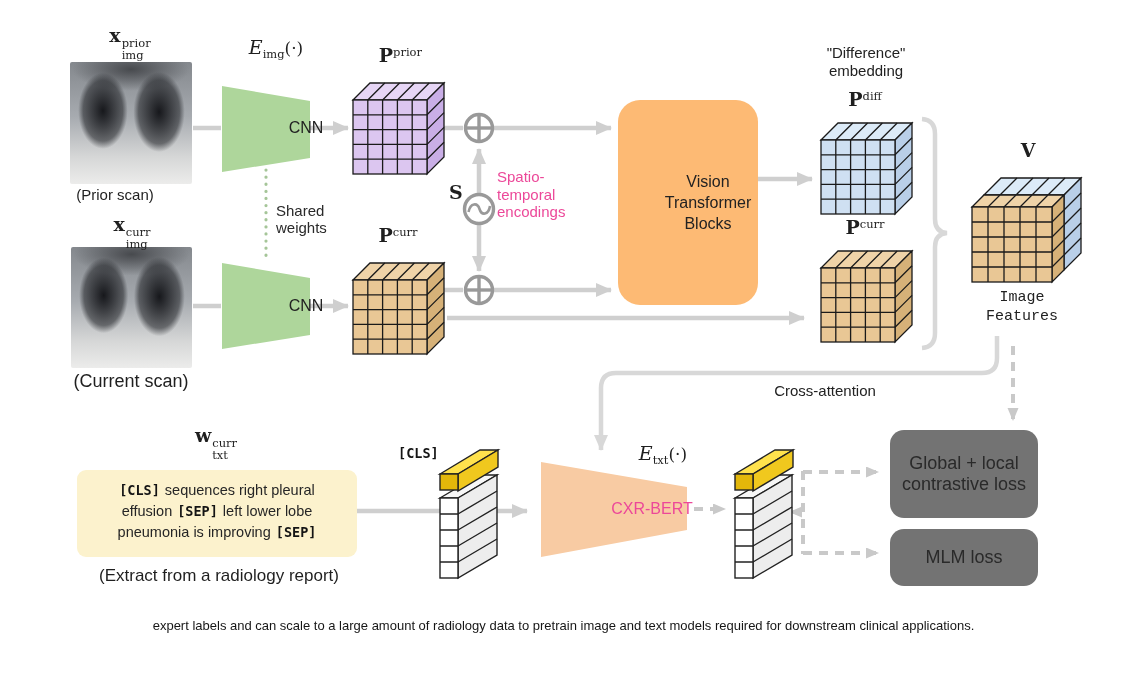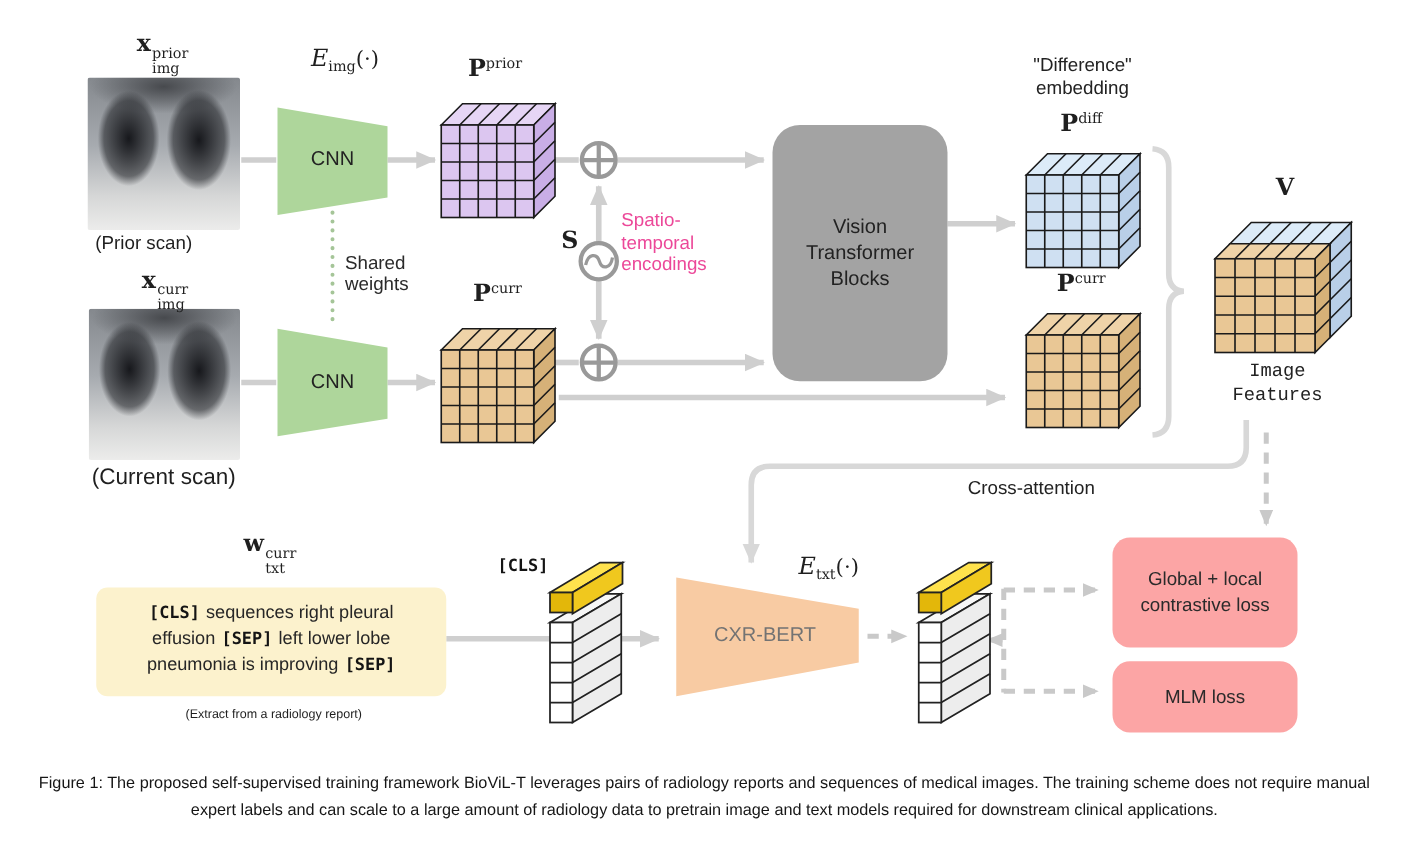--- a/index.html
+++ b/index.html
@@ -2,38 +2,38 @@
 <html><head>
 <meta charset="utf-8">
 <style>
   html,body{margin:0;padding:0;background:#ffffff;}
   #stage{position:relative;width:1127px;height:677px;background:#ffffff;overflow:hidden;
          font-family:"Liberation Sans",sans-serif;color:#1f1f1f;}
   #diagram-svg{position:absolute;left:0;top:0;}
   .lbl{position:absolute;line-height:1.16;color:#1f1f1f;}
   .center{text-align:center;}
   .f15{font-size:15px;}
-  .f16{font-size:16px;}
+  .f16{font-size:16px;padding-left:40px;}
   .mathb{font-family:"DejaVu Serif",serif;font-weight:bold;font-size:19px;}
   .mathi{font-family:"DejaVu Serif",serif;font-style:italic;font-size:19px;}
   .mser{font-family:"DejaVu Serif",serif;font-size:17px;}
   .msub{font-family:"DejaVu Serif",serif;font-size:11.5px;}
   .msup{font-family:"DejaVu Serif",serif;font-size:11.5px;}
   .mstack{display:inline-flex;flex-direction:column;line-height:1.05;font-size:11.5px;
           font-family:"DejaVu Serif",serif;vertical-align:-0.45em;text-align:left;margin-left:1px;}
   .mono{font-family:"DejaVu Sans Mono","Liberation Mono",monospace;font-weight:bold;font-size:13.5px;color:#141414;}
   .xray{position:absolute;border-radius:2px;
     background:
       radial-gradient(ellipse 26% 40% at 27% 40%, rgba(15,16,20,0.95), rgba(40,42,46,0.6) 62%, transparent 78%),
       radial-gradient(ellipse 27% 42% at 73% 41%, rgba(15,16,20,0.95), rgba(40,42,46,0.6) 62%, transparent 78%),
       radial-gradient(ellipse 60% 22% at 50% 6%, rgba(60,62,66,0.85), transparent 80%),
       linear-gradient(180deg,#84888d 0%,#a7abb0 45%,#d6d7d7 78%,#ececeb 100%);}
   .roundbox{position:absolute;display:flex;flex-direction:column;align-items:center;justify-content:center;}
-  .vitbox{background:#a3a3a3;border-radius:22px;}
-  .lossbox{background:#fca5a5;border-radius:14px;font-size:15px;color:#2a2a2a;}
+  .vitbox{background:#fdba74;border-radius:22px;}
+  .lossbox{background:#737373;border-radius:14px;font-size:18px;color:#2a2a2a;}
   .reportbox{background:#fcf2cd;border-radius:9px;}
   .repline{display:flex;justify-content:center;align-items:baseline;gap:5px;height:21px;font-size:14.5px;color:#262626;}
   .caption{position:absolute;width:100%;text-align:center;font-size:13px;line-height:22px;color:#161616;}
 </style>
 </head>
 <body>
 
 <div id="stage">
 
   <svg id="diagram-svg" width="1127" height="605" viewBox="0 0 1127 605">
@@ -227,21 +227,21 @@
   </div>
   <div class="lbl center" style="left:96px;top:213px;width:72px;">
     <span class="mathb">x</span><span class="mstack">
         <span>curr</span>
         <span>img</span>
       </span>
   </div>
   <div class="lbl center" style="left:232px;top:36px;width:88px;">
     <span class="mathi">E</span><sub class="msub">img</sub><span class="mser">(·)</span>
   </div>
-  <div class="lbl center" style="left:360px;top:44px;width:72px;">
+  <div class="lbl center" style="left:350px;top:44px;width:72px;text-align:right;">
     <span class="mathb">P</span><sup class="msup">prior</sup>
   </div>
   <div class="lbl center" style="left:363px;top:224px;width:70px;">
     <span class="mathb">P</span><sup class="msup">curr</sup>
   </div>
   <div class="lbl" style="left:449px;top:181px;">
     <span class="mathb">S</span>
   </div>
   <div class="lbl center" style="left:830px;top:88px;width:70px;">
     <span class="mathb">P</span><sup class="msup">diff</sup>
@@ -278,21 +278,20 @@
   <div class="lbl center f15" style="left:808px;top:44px;width:116px;line-height:18px;color:#222;">
     <div>"Difference"</div>
     <div>embedding</div>
   </div>
   <div class="lbl center f15" style="left:973px;top:289px;width:98px;line-height:18.5px;color:#222;font-family:Liberation Mono, monospace;">
     <div>Image</div>
     <div>Features</div>
   </div>
   <div class="lbl center f15" style="left:750px;top:382px;width:150px;color:#222;text-align:center;">Cross-attention</div>
   <div class="lbl mono" style="left:398px;top:446px;">[CLS]</div>
-  <div class="lbl center f16" style="left:548px;top:500px;width:128px;color:#737373;">CXR-BERT</div>
-  <div class="lbl center" style="left:88px;top:566px;width:262px;font-size:10px;">(Extract from a radiology report)</div>
+  <div class="lbl center f16" style="left:548px;top:500px;width:128px;color:#ec4899;">CXR-BERT</div>
+  <div class="lbl center" style="left:88px;top:566px;width:262px;font-size:17px;">(Extract from a radiology report)</div>
 
   <div class="caption" style="top:615px;">
-    <div>Figure 1: The proposed self-supervised training framework BioViL-T leverages pairs of radiology reports and sequences of medical images. The training scheme does not require manual</div>
     <div>expert labels and can scale to a large amount of radiology data to pretrain image and text models required for downstream clinical applications.</div>
   </div>
 
 </div>
 
 </body></html>

